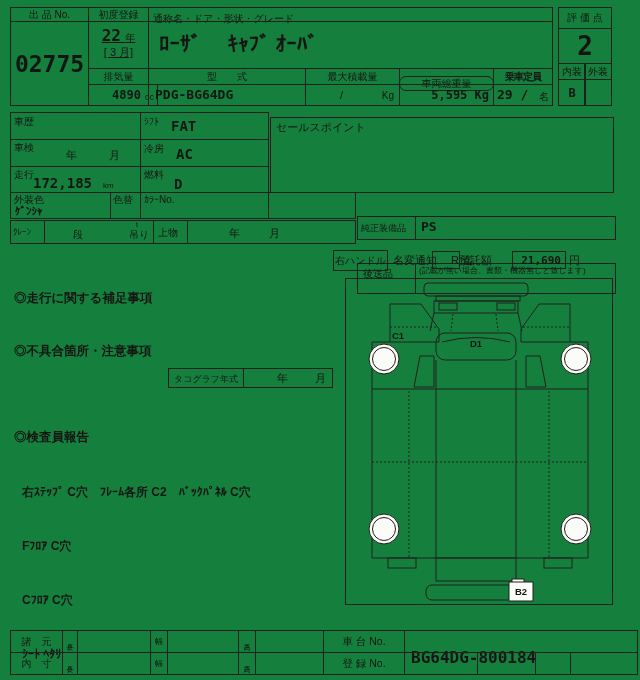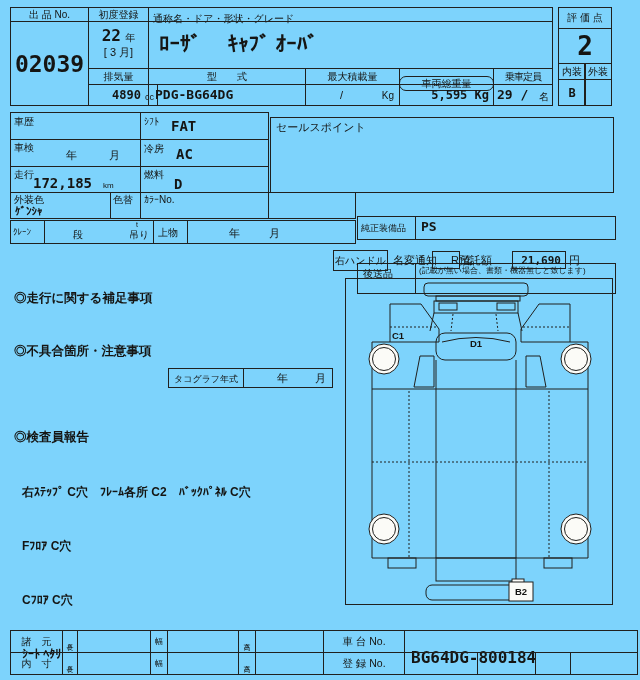--- a/index.html
+++ b/index.html
@@ -1,16 +1,16 @@
 <!DOCTYPE html>
 <html><head>
 <meta charset="utf-8">
 <style>
   html,body{margin:0;padding:0;background:#e9e9e5;}
-  .sheet{position:relative;width:640px;height:680px;background:#7dd3fc;
+  .sheet{position:relative;width:640px;height:680px;background:#15803d;
          font-family:"Liberation Sans",sans-serif;color:#151513;overflow:hidden;}
   .b{position:absolute;border:1px solid #20201e;box-sizing:border-box;}
   .t{position:absolute;white-space:pre;line-height:1.15;}
   .c{display:flex;align-items:center;justify-content:center;}
   .lbl{font-size:10px;}
   .sm{font-size:9px;}
   .mono{font-family:"DejaVu Sans Mono",monospace;font-weight:bold;}
   .vert{writing-mode:vertical-rl;text-orientation:upright;font-size:7px;line-height:1;}
   .rel{position:relative;}
   .inline-lbl{font-size:10px;margin:2px 0 0 3px;}
@@ -18,27 +18,27 @@
 </style>
 </head>
 <body>
 
 <div class="sheet">
 
   <div class="b c" style="left:10px;top:7px;width:79px;height:15px;">
     <span class="lbl">出 品 No.</span>
   </div>
   <div class="b c" style="left:10px;top:21px;width:79px;height:85px;">
-    <span class="mono" style="font-size:23px;">02039</span>
+    <span class="mono" style="font-size:23px;">02775</span>
   </div>
 
   <div class="b c" style="left:88px;top:7px;width:61px;height:15px;">
     <span class="lbl">初度登録</span>
   </div>
-  <div class="b" style="left:88px;top:21px;width:61px;height:48px;">
+  <div class="b" style="left:88px;top:21px;width:61px;height:48px;text-decoration:underline;">
     <div style="text-align:center;margin-top:4px;">
       <span class="mono" style="font-size:16px;">22</span>
       <span class="lbl">年</span>
     </div>
     <div style="text-align:center;font-size:11px;">[ 3 月]</div>
   </div>
   <div class="b c" style="left:88px;top:68px;width:61px;height:17px;">
     <span class="lbl">排気量</span>
   </div>
   <div class="b" style="left:88px;top:84px;width:70px;height:22px;">
@@ -65,21 +65,21 @@
   <div class="b" style="left:305px;top:84px;width:95px;height:22px;">
     <span class="t" style="left:34px;top:4px;font-size:11px;">/</span>
     <span class="t" style="right:5px;top:5px;font-size:10px;">Kg</span>
   </div>
   <div class="b c" style="left:399px;top:76px;width:95px;height:15px;border-radius:7px;">
     <span class="lbl">車両総重量</span>
   </div>
   <div class="b" style="left:399px;top:84px;width:95px;height:22px;">
     <span class="t mono" style="right:4px;top:4px;font-size:12px;">5,595 Kg</span>
   </div>
-  <div class="b c" style="left:493px;top:68px;width:60px;height:17px;">
+  <div class="b c" style="left:493px;top:68px;width:60px;height:17px;font-weight:bold;">
     <span class="lbl" style="letter-spacing:-1px;">乗車定員</span>
   </div>
   <div class="b" style="left:493px;top:84px;width:60px;height:22px;">
     <span class="t mono" style="left:3px;top:3px;font-size:13px;">29 /</span>
     <span class="t" style="right:3px;top:6px;font-size:10px;">名</span>
   </div>
 
   <div class="b c" style="left:558px;top:7px;width:54px;height:22px;">
     <span class="lbl">評 価 点</span>
   </div>

